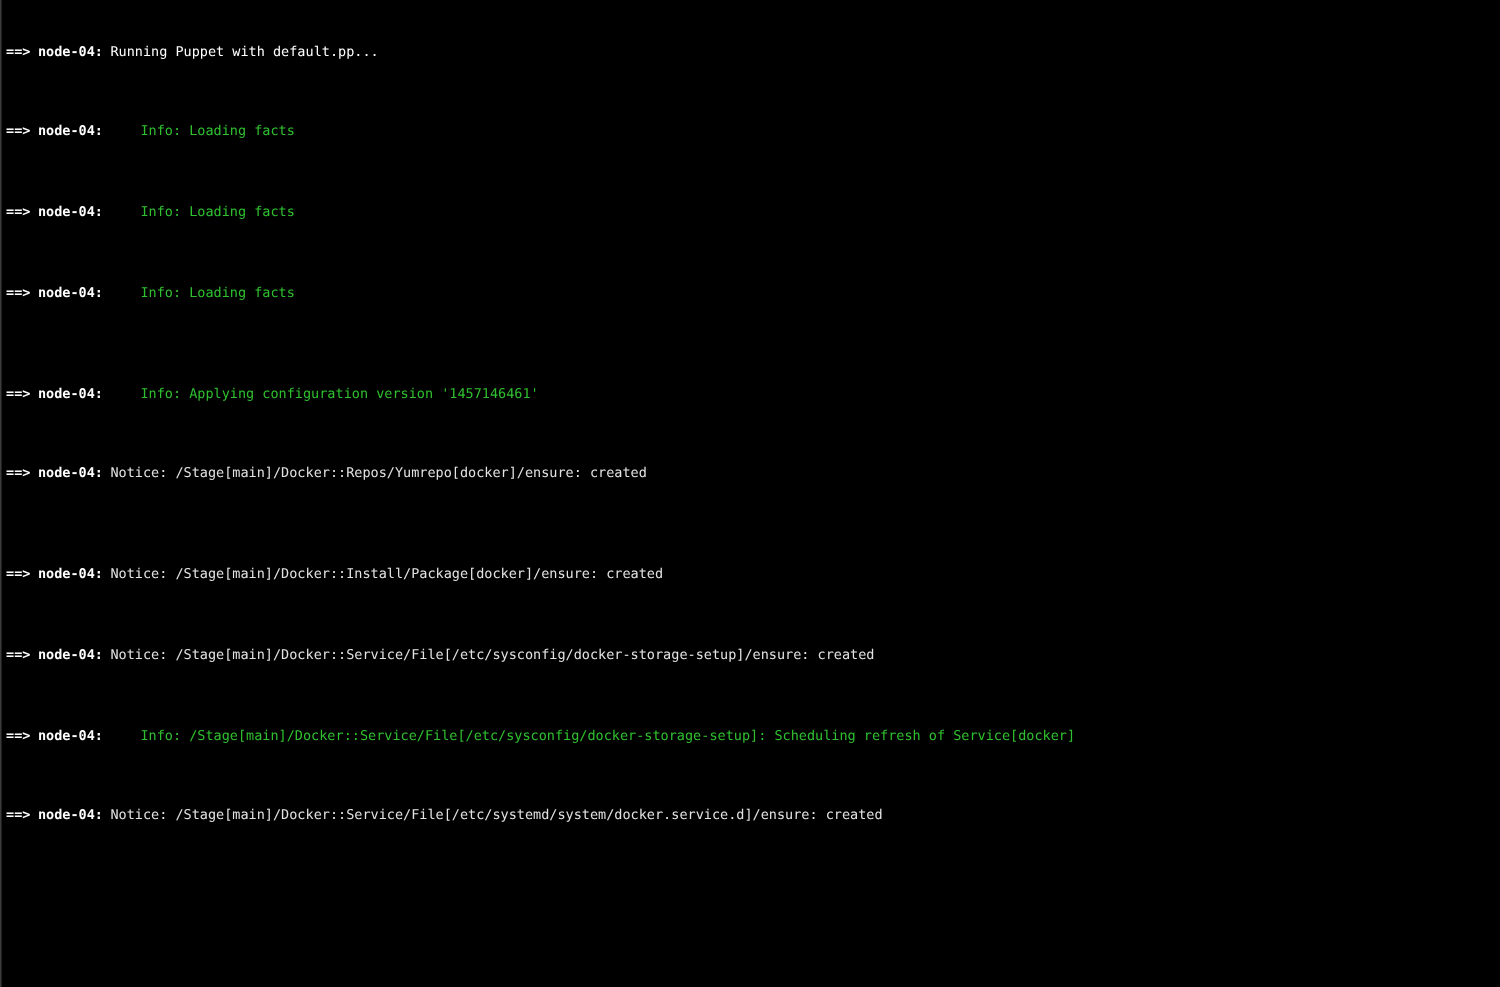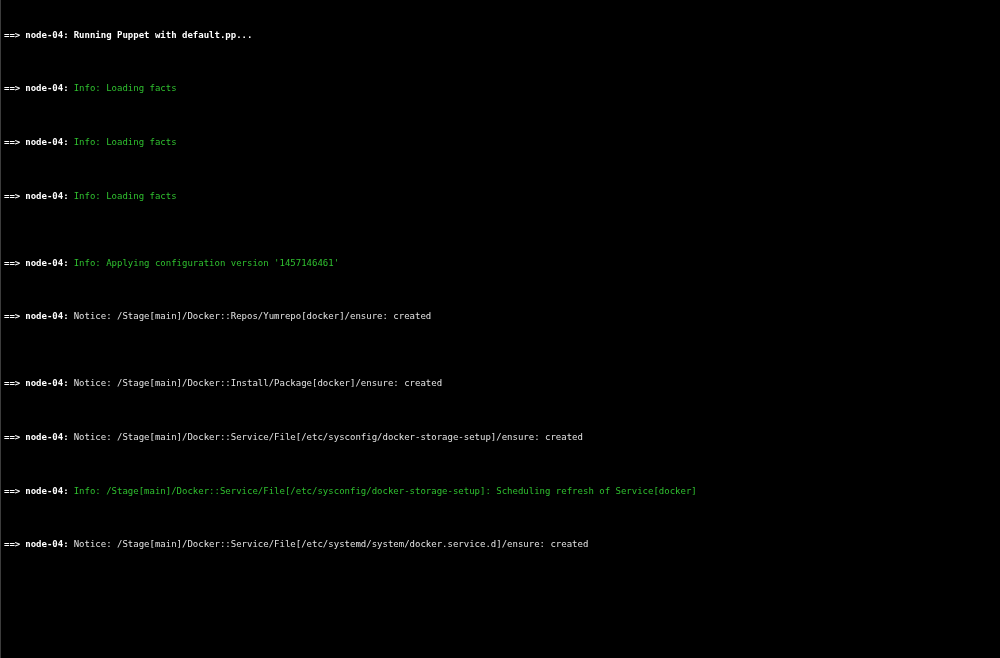--- a/index.html
+++ b/index.html
@@ -28,22 +28,22 @@
   .row {
     white-space: pre;
     height: 13.4px;
   }
   .arrow, .node {
     color: var(--prefix-color, #ffffff);
     font-weight: bold;
     margin-right: 5px;
   }
   .msg.notice { color: var(--notice-color, #e2e2e2); }
-  .msg.info   { color: var(--info-color, #2fc02f); }
-  .msg.plain  { color: var(--prefix-color, #ffffff); font-weight: bold; }
+  .msg.info   { color: var(--info-color, #2fc02f); margin-left: 20px; }
+  .msg.plain  { color: var(--prefix-color, #ffffff); font-weight: normal; }
 </style>
 </head>
 <body>
 
 <div class="terminal">
   <div class="row"><span class="arrow">==&gt;</span><span class="node">node-04:</span><span class="msg plain">Running Puppet with default.pp...</span></div>
 
   <div class="row"><span class="arrow">==&gt;</span><span class="node">node-04:</span><span class="msg info">Info: Loading facts</span></div>
 
   <div class="row"><span class="arrow">==&gt;</span><span class="node">node-04:</span><span class="msg info">Info: Loading facts</span></div>

